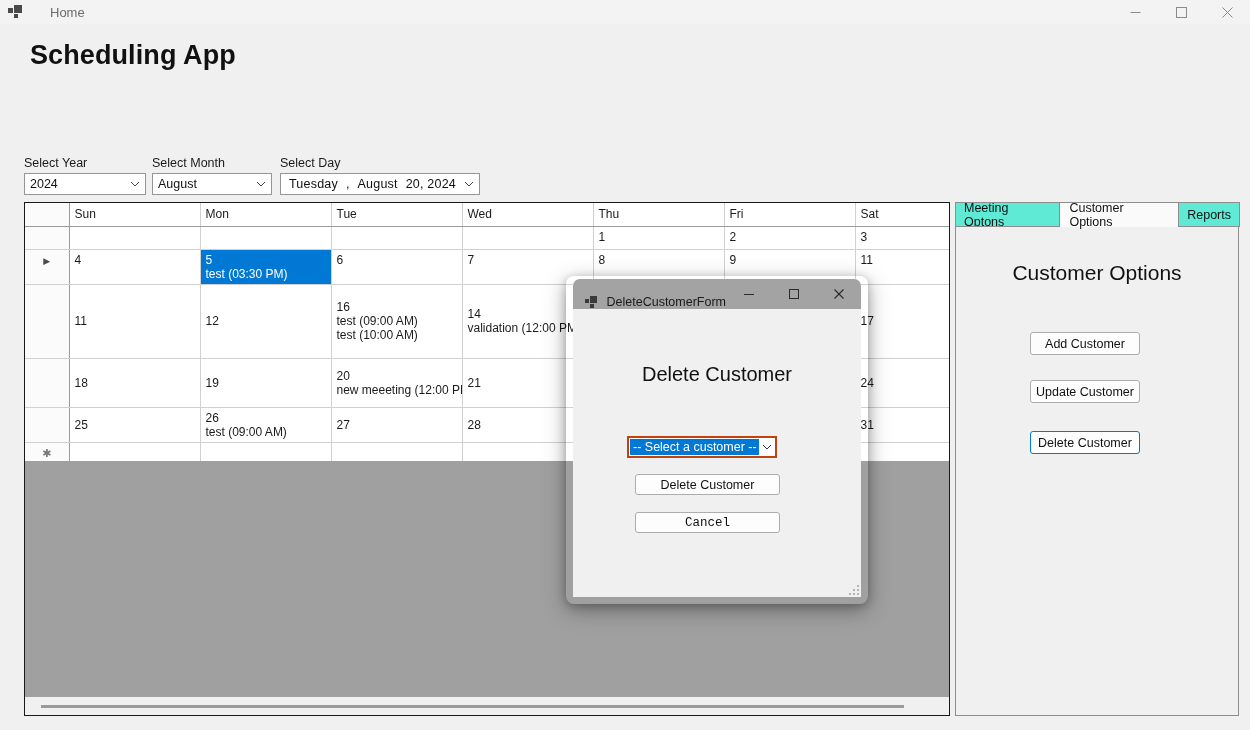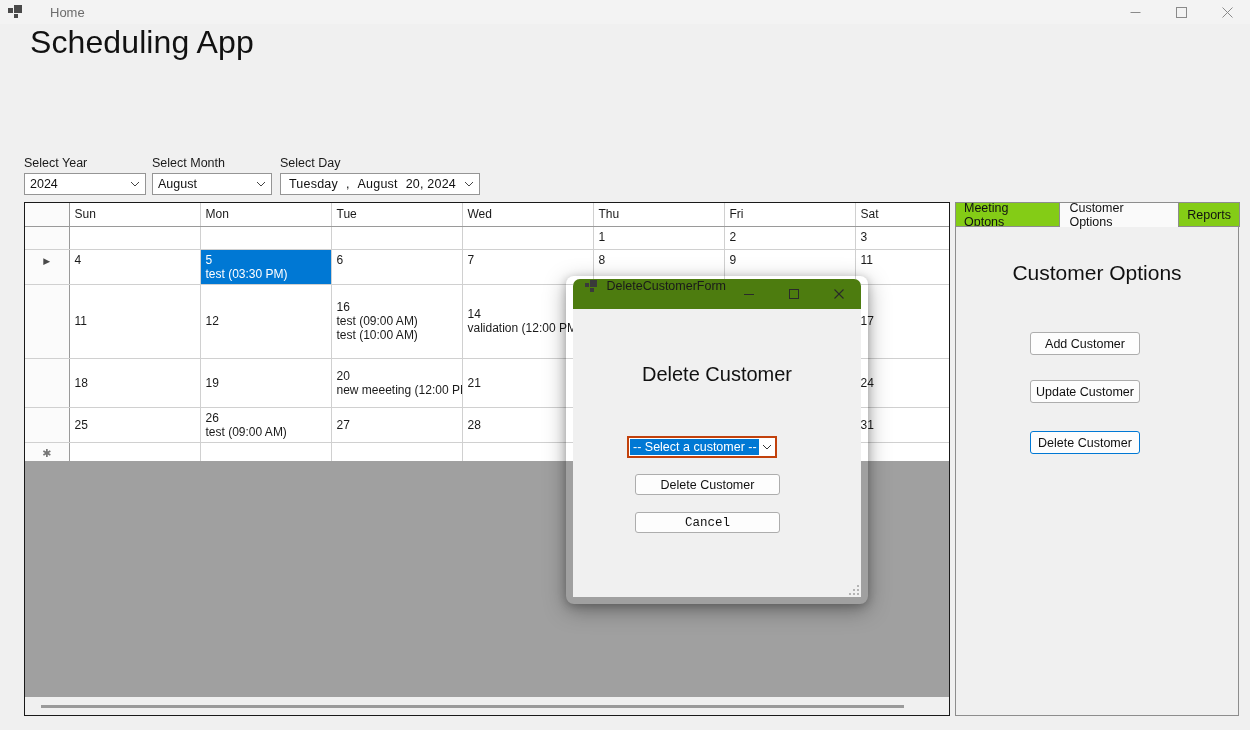--- a/index.html
+++ b/index.html
@@ -35,22 +35,22 @@
     color: #8a8a8a; font-size: 11px; line-height: 1;
   }
   #win-controls .wc svg { display:block; }
 
   
   #app-body {
     position: absolute; left:0; top:24px; width:1250px; height:706px;
     background: #f0f0f0;
   }
   #page-title {
-    position: absolute; left: 30px; top: 0;
-    font-size: 32px; color: #111111; font-weight: normal;
+    position: absolute; left: 30px; top: 16px;
+    font-size: 27px; color: #111111; font-weight: bold;
     letter-spacing: 0.1px;
   }
 
   
   .sel-label {
     position:absolute; font-size: 12.5px; color:#1a1a1a;
   }
   .wcombo {
     position: absolute;
     height: 22px;
@@ -128,21 +128,21 @@
   #grid-filler {
     position:absolute; left: 25px; top: 437px; width: 924px; height: 235px;
     background: #a0a0a0;
   }
 
   
   #tabctl { position:absolute; left: 955px; top: 178px; width: 284px; height: 514px; }
   #tabstrip { position:absolute; left:0; top:0; height: 25px; display:flex; align-items:flex-end; }
   .tab {
     height: 22px; padding: 12px 8px; font-size: 12.5px; color:#111;
-    background:#84cc16; border:1px solid #8d8d8d; border-bottom:none;
+    background:#5eead4; border:1px solid #8d8d8d; border-bottom:none;
     display:flex; align-items:center; margin-right:-1px; position:relative;
   }
   .tab.active {
     height: 25px; background: #fafafa; z-index:3; padding: 0 9px;
   }
   #tabpage {
     position:absolute; left:0; top:24px; width: 284px; height: 490px;
     background: #f0f0f0; border: 1px solid #8d8d8d;
   }
   #tabpage-title {
@@ -165,21 +165,21 @@
     border-radius: 8px;
     box-shadow: 0 6px 22px rgba(0,0,0,0.34), 0 2px 8px rgba(0,0,0,0.22);
   }
   #dialog {
     position: absolute; left: 573px; top: 255px; width: 288px; height: 318px;
     background: #f0f0f0;
     border-radius: 7px 7px 0 0;
     overflow: hidden;
   }
   #dlg-titlebar {
-    height: 30px; background: #4d7c0f; display:flex; align-items:flex-start;
+    height: 30px; background: #a3a3a3; display:flex; align-items:flex-end;
   }
   #dlg-titlebar .app-icon { width:14px; height:14px; margin-left:12px; position:relative; }
   #dlg-titlebar .app-icon i { position:absolute; background:#3a3a3a; display:block; }
   #dlg-titlebar .app-icon i.a { left:0; top:4px; width:4px; height:4px; }
   #dlg-titlebar .app-icon i.b { left:5px; top:1px; width:7px; height:7px; }
   #dlg-titlebar .app-icon i.c { left:5px; top:9px; width:4px; height:4px; }
   #dlg-titlebar .dlg-title { margin-left: 8px; font-size: 12.5px; color:#1a1a1a; }
   #dlg-wincontrols { margin-left:auto; display:flex; height:30px; }
   #dlg-wincontrols .wc {
     width: 45px; height:30px; display:flex; align-items:center; justify-content:center; color:#2a2a2a;

